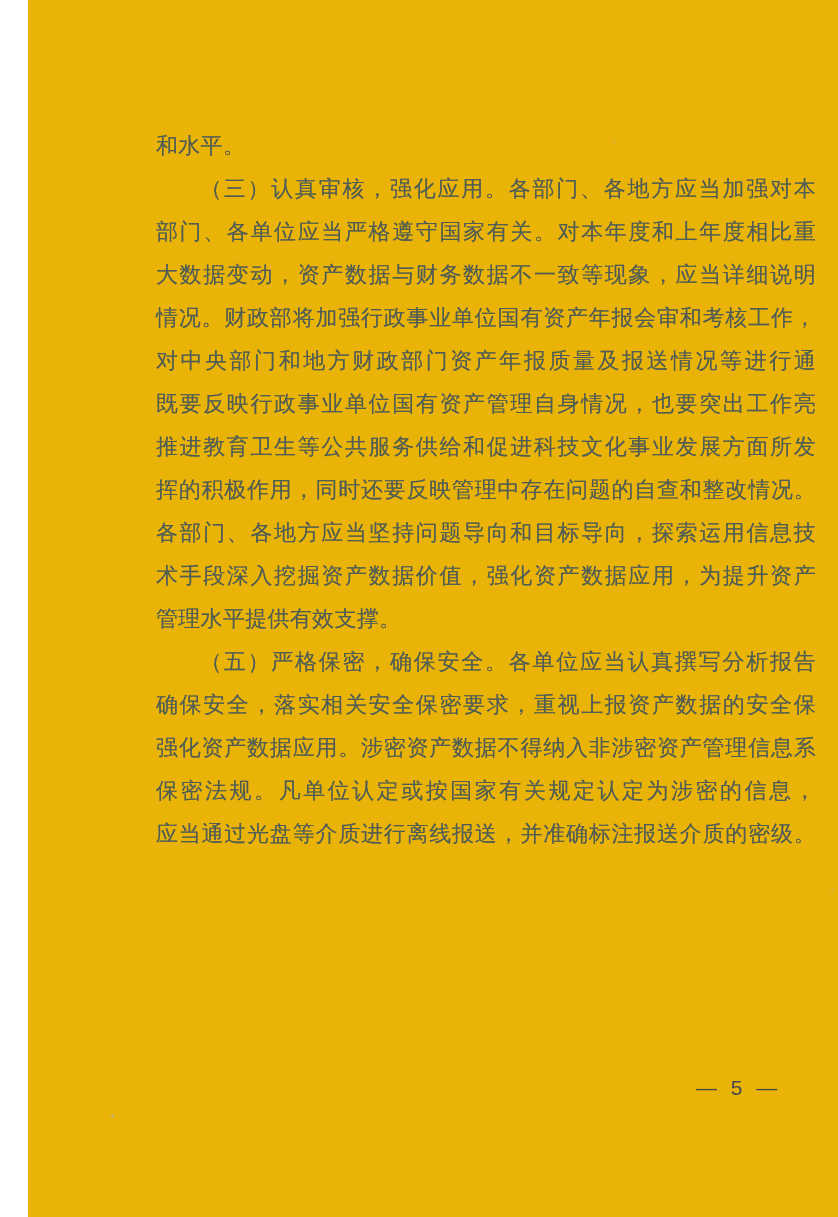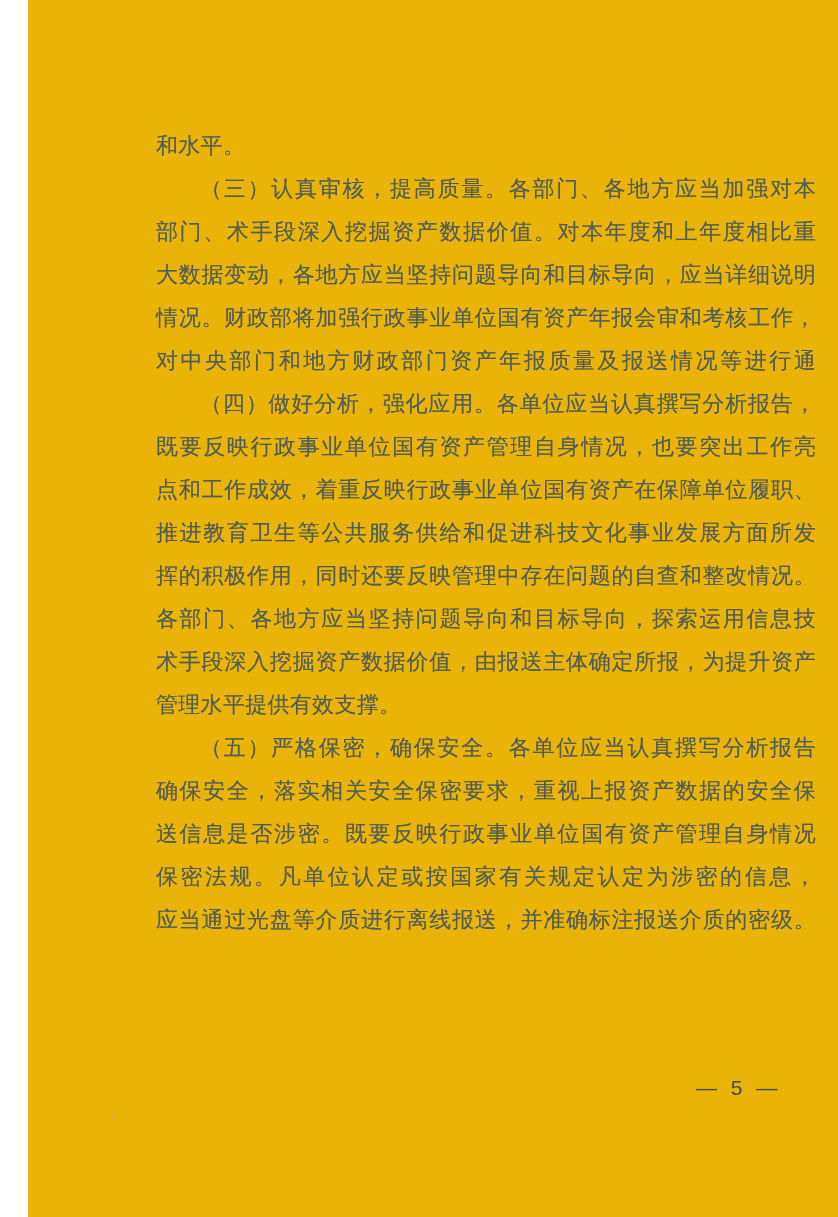--- a/index.html
+++ b/index.html
@@ -72,33 +72,31 @@
 </head>
 <body>
 
 <div class="page">
   <div class="scan-edge"></div>
   <div class="speckle s1"></div>
   <div class="speckle s2"></div>
   <div class="speckle s3"></div>
   <div class="text-block" style="color: rgb(80, 93, 85);">
       <div class="line">和水平。</div>
-      <div class="line indent fill">（三）认真审核，提高质量。各部门、各地方应当加强对本</div>
-      <div class="line fill">部门、术手段深入挖掘资产数据价值。对本年度和上年度相比重</div>
-      <div class="line fill">大数据变动，各地方应当坚持问题导向和目标导向，应当详细说明</div>
+      <div class="line indent fill">（三）认真审核，强化应用。各部门、各地方应当加强对本</div>
+      <div class="line fill">部门、各单位应当严格遵守国家有关。对本年度和上年度相比重</div>
+      <div class="line fill">大数据变动，资产数据与财务数据不一致等现象，应当详细说明</div>
       <div class="line fill">情况。财政部将加强行政事业单位国有资产年报会审和考核工作，</div>
       <div class="line fill">对中央部门和地方财政部门资产年报质量及报送情况等进行通</div>
-      <div class="line indent fill">（四）做好分析，强化应用。各单位应当认真撰写分析报告，</div>
       <div class="line fill">既要反映行政事业单位国有资产管理自身情况，也要突出工作亮</div>
-      <div class="line fill">点和工作成效，着重反映行政事业单位国有资产在保障单位履职、</div>
       <div class="line fill">推进教育卫生等公共服务供给和促进科技文化事业发展方面所发</div>
       <div class="line fill">挥的积极作用，同时还要反映管理中存在问题的自查和整改情况。</div>
       <div class="line fill">各部门、各地方应当坚持问题导向和目标导向，探索运用信息技</div>
-      <div class="line fill">术手段深入挖掘资产数据价值，由报送主体确定所报，为提升资产</div>
+      <div class="line fill">术手段深入挖掘资产数据价值，强化资产数据应用，为提升资产</div>
       <div class="line">管理水平提供有效支撑。</div>
       <div class="line indent fill">（五）严格保密，确保安全。各单位应当认真撰写分析报告</div>
       <div class="line fill">确保安全，落实相关安全保密要求，重视上报资产数据的安全保</div>
-      <div class="line fill">送信息是否涉密。既要反映行政事业单位国有资产管理自身情况</div>
+      <div class="line fill">强化资产数据应用。涉密资产数据不得纳入非涉密资产管理信息系</div>
       <div class="line fill">保密法规。凡单位认定或按国家有关规定认定为涉密的信息，</div>
       <div class="line fill">应当通过光盘等介质进行离线报送，并准确标注报送介质的密级。</div>
     </div>
   <div class="page-number" style="color: rgb(69, 73, 78);">— 5 —</div>
 </div>
 
 </body></html>

